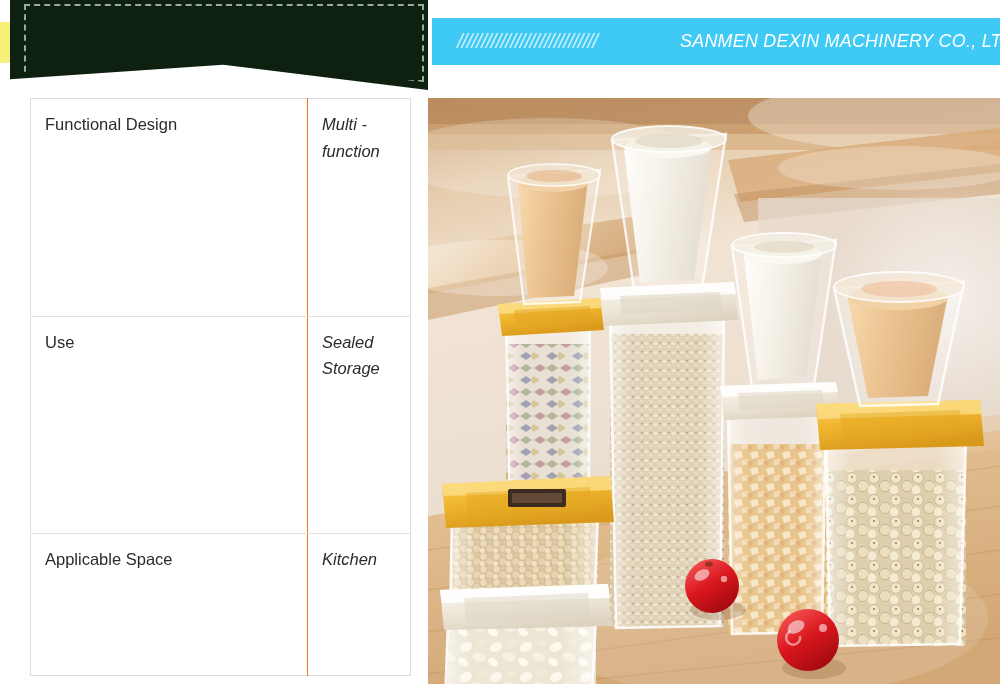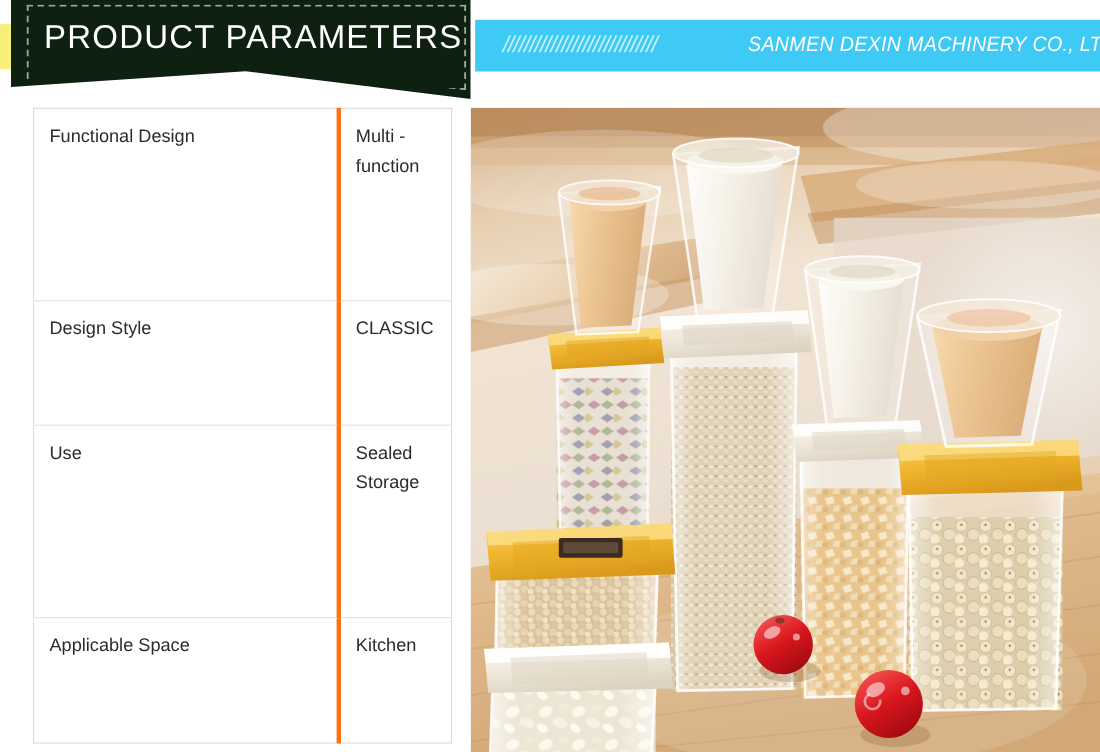--- a/index.html
+++ b/index.html
@@ -87,62 +87,58 @@
     color: #2b2b2b;
     vertical-align: top;
     line-height: 1.62;
     font-weight: 400;
     margin-left: 16px;
   }
   .spec-row:last-child .spec-cell { border-bottom: none; border-radius: 10px; }
   .spec-key { width: 277px; }
   .spec-val {
     width: 103px;
-    border-left: 4px solid #f97316;
+    border-left: 1px solid #f97316;
     word-break: break-word;
     overflow-wrap: anywhere;
+    font-style: italic;
   }
 
   
   .photo {
     position: absolute; left: 428px; top: 98px;
     width: 572px; height: 586px;
     overflow: hidden;
     background: #d6c0a3;
   }
   .photo svg { display: block; width: 572px; height: 586px; }
 </style>
 </head>
 <body>
 
 <div id="page">
 
   <div class="yellow-tab"></div>
 
   <div class="title-banner">
     <div class="title-dash"></div>
-    <div class="title-text">PRODUCT PARAMETERS</div>
   </div>
 
   <div class="cyan-bar">
     <div class="slashes">/////////////////////////////</div>
     <div class="company-name">SANMEN DEXIN MACHINERY CO., LTD .</div>
   </div>
 
   <div class="spec-table">
 
     <div class="spec-row">
       <div class="spec-cell spec-key">Functional Design</div>
       <div class="spec-cell spec-val">Multi - function</div>
     </div>
 
-    <div class="spec-row">
-      <div class="spec-cell spec-key">Design Style</div>
-      <div class="spec-cell spec-val">CLASSIC</div>
-    </div>
 
     <div class="spec-row">
       <div class="spec-cell spec-key">Use</div>
       <div class="spec-cell spec-val">Sealed Storage</div>
     </div>
 
 
 
 
     <div class="spec-row">

